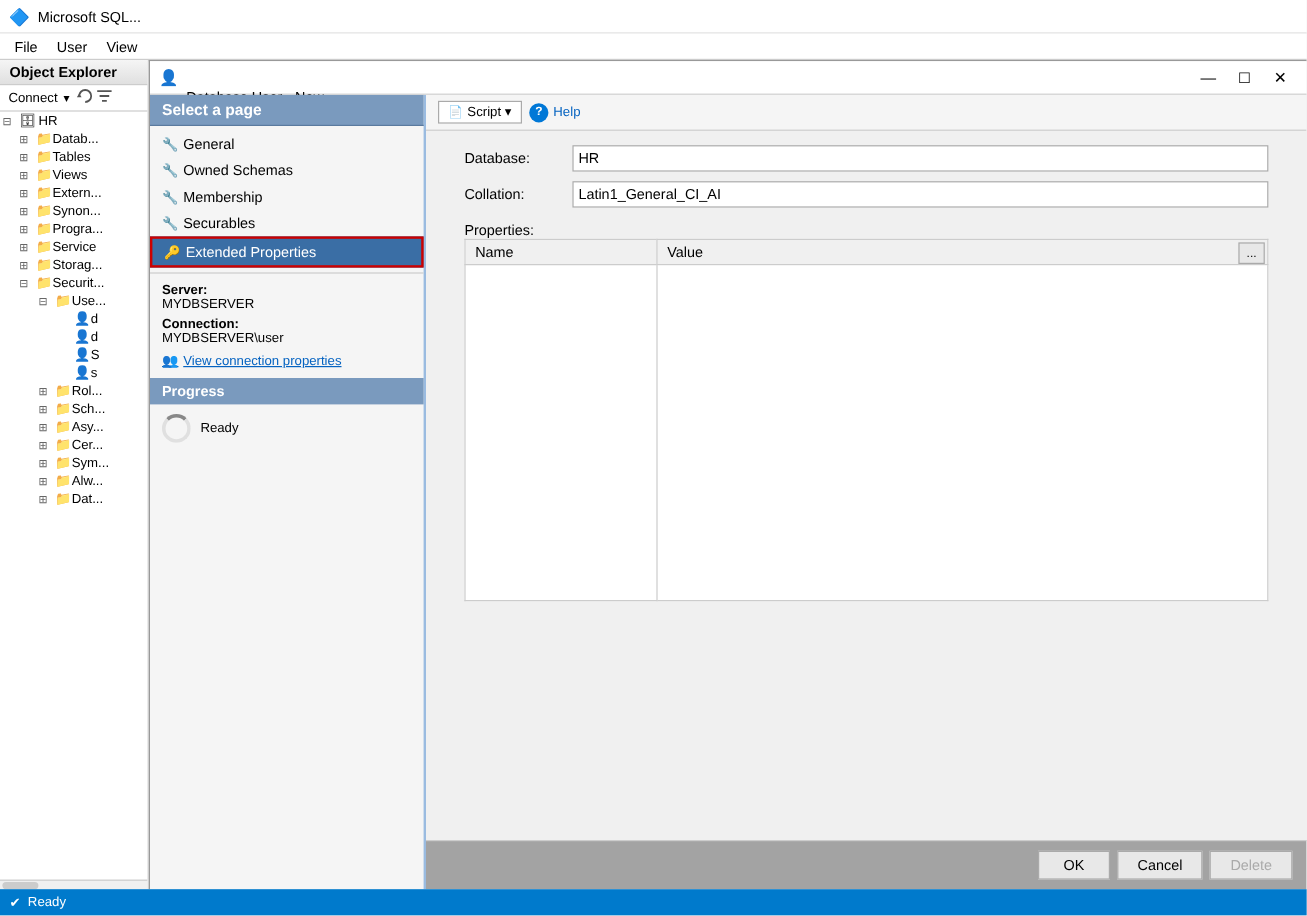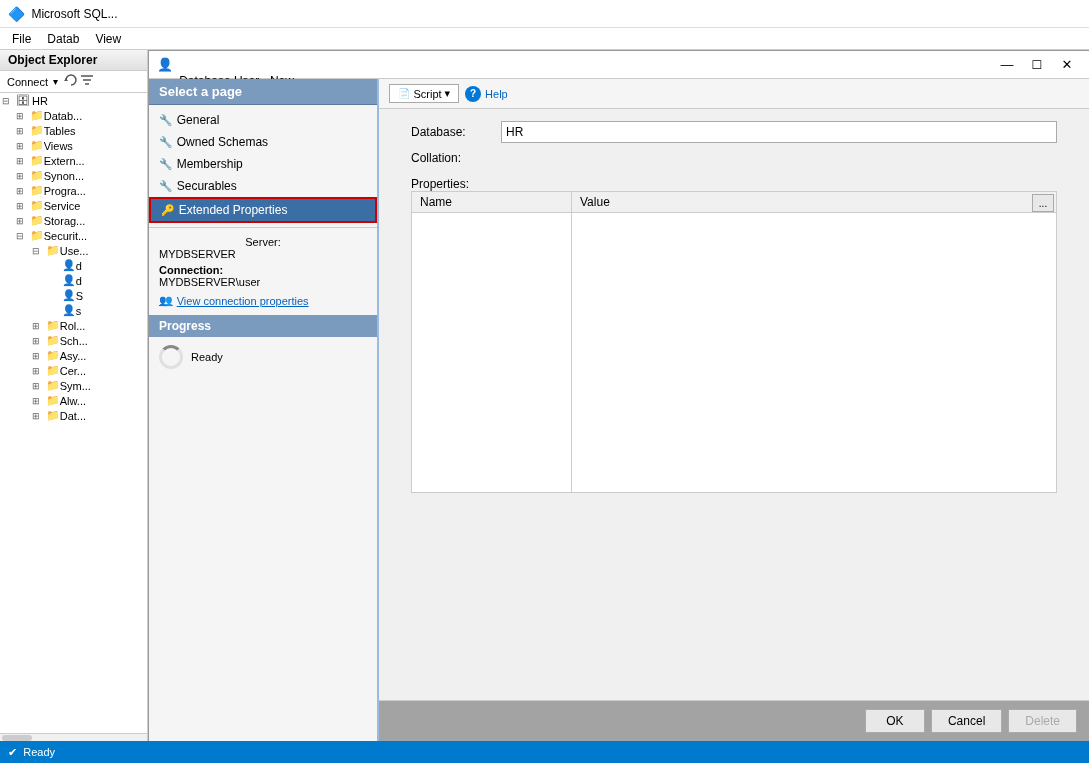--- a/index.html
+++ b/index.html
@@ -10,27 +10,27 @@
 
 <div style="display:flex; flex-direction:column; height:763px; width:1089px; background:#f0f0f0;">
 
   <div style="display:flex; align-items:center; background:#fff; height:28px; border-bottom:1px solid #ddd; padding:0 8px; flex-shrink:0;">
     <span style="font-size:14px; margin-right:6px;">🔷</span>
     <span style="font-size:12px;">Microsoft SQL...</span>
   </div>
 
   <div style="display:flex; align-items:center; background:#fff; height:22px; border-bottom:1px solid #ccc; padding:0 4px; flex-shrink:0;">
     <span style="padding:2px 8px; font-size:12px; cursor:pointer;text-align:right;">File</span>
-    <span style="padding:2px 8px; font-size:12px; cursor:pointer;">Datab</span>
+    <span style="padding:2px 8px; font-size:12px; cursor:pointer;">User</span>
     <span style="padding:2px 8px; font-size:12px; cursor:pointer;">View</span>
   </div>
 
   <div style="display:flex; flex:1; overflow:hidden;">
 
-    <div style="width:148px; background:#fff; border-right:1px solid #ccc; display:flex; flex-direction:column; overflow:hidden; flex-shrink:0;">
+    <div style="width:124px; background:#fff; border-right:1px solid #ccc; display:flex; flex-direction:column; overflow:hidden; flex-shrink:0;">
       <div style="background:linear-gradient(to bottom, #f5f5f5, #e0e0e0); padding:3px 8px; font-size:12px; font-weight:bold; border-bottom:1px solid #ccc;">Object Explorer</div>
       <div style="display:flex; align-items:center; gap:2px; padding:2px 4px; border-bottom:1px solid #ccc;">
         <span style="font-size:11px; cursor:pointer; padding:1px 3px;">Connect</span>
         <span style="font-size:10px; cursor:pointer;">▾</span>
         <span style="margin-left:4px;">
           <svg width="14" height="14" viewBox="0 0 14 14" style="cursor:pointer;">
             <path d="M2 7 A5 5 0 1 1 7 12" fill="none" stroke="#555" stroke-width="1.5"></path>
             <polygon points="2,5 0,8 4,8" fill="#555"></polygon>
           </svg>
         </span>
@@ -217,21 +217,21 @@
               <span>Securables</span>
             </div>
 
             <div style="display:flex; align-items:center; padding:4px 10px; cursor:pointer; font-size:12px; gap:4px; background:#3a6ea5; color:white; border:2px solid #cc0000;">
               <span style="font-size:11px; color:#fff;">🔑</span>
               <span>Extended Properties</span>
             </div>
           </div>
 
           <div style="padding:8px 10px; font-size:11px;">
-            <div style="font-weight:normal;text-align:center;">Server:</div>
+            <div style="font-weight:bold;">Server:</div>
             <div>MYDBSERVER</div>
             <div style="font-weight:bold; margin-top:4px;">Connection:</div>
             <div>MYDBSERVER\user</div>
             <div style="display:flex; align-items:center; gap:4px; margin-top:6px; cursor:pointer; color:#0563c1; text-decoration:underline;">
               <span>👥</span>
               <span>View connection properties</span>
             </div>
           </div>
 
           <div style="background:#7a9abe; color:white; padding:4px 10px; font-size:12px; font-weight:bold;">Progress</div>
@@ -257,20 +257,21 @@
 
           <div style="padding:12px 32px; flex:1; overflow-y:auto;">
 
             <div style="display:flex; align-items:center; margin-bottom:8px;">
               <label style="width:90px; font-size:12px;">Database:</label>
               <input type="text" style="flex: 1 1 0%; height: 22px; border: 1px solid rgb(170, 170, 170); padding: 2px 4px; font-size: 12px; background: white;" value="HR">
             </div>
 
             <div style="display:flex; align-items:center; margin-bottom:12px;">
               <label style="width:90px; font-size:12px;">Collation:</label>
+              <input type="text" style="flex: 1 1 0%; height: 22px; border: 1px solid rgb(170, 170, 170); padding: 2px 4px; font-size: 12px; background: white;" value="Latin1_General_CI_AI">
             </div>
 
             <div>
               <div style="font-size:12px; margin-bottom:0;">Properties:</div>
               <table style="width:100%; border-collapse:collapse; background:white; border:1px solid #ccc;">
                 <thead>
                   <tr>
                     <th style="background:#f0f0f0; border:1px solid #ccc; padding:3px 8px; font-size:12px; font-weight:normal; text-align:left; width:160px; border-style:dashed;">Name</th>
                     <th style="background:#f0f0f0; border:1px solid #ccc; padding:3px 8px; font-size:12px; font-weight:normal; text-align:left; position:relative;">
                       <span>Value</span>

